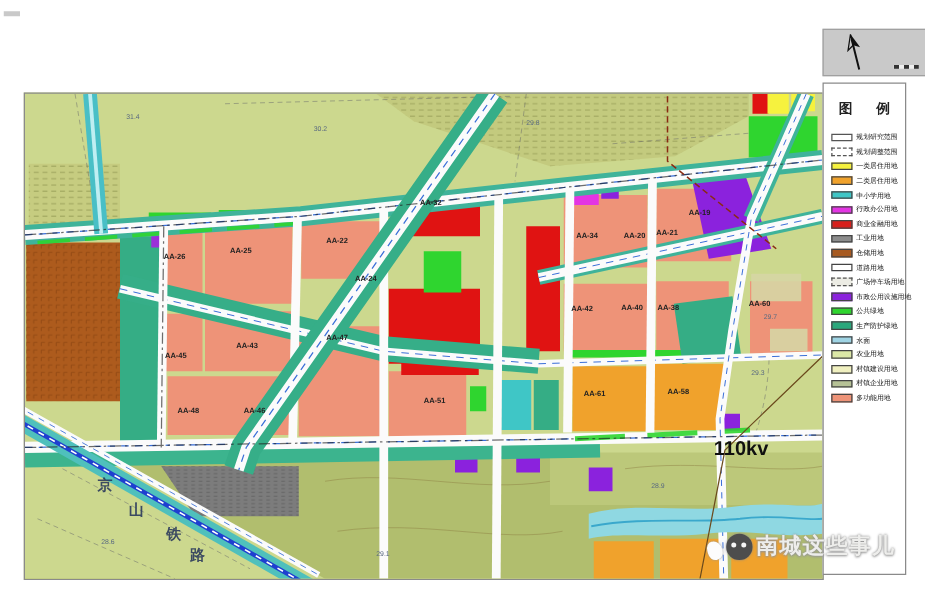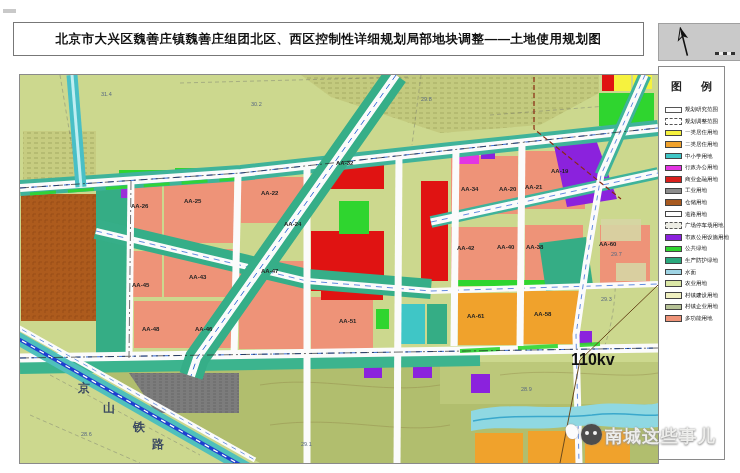--- a/index.html
+++ b/index.html
@@ -24,41 +24,38 @@
   .rail-char{position:absolute;font-size:12px;font-weight:700;color:#23325a;opacity:.85;}
   .power-label{position:absolute;font-size:16px;font-weight:700;color:#101010;}
   .legend{position:absolute;left:658px;top:66px;width:67px;height:394px;background:#fff;
           border:1px solid #8a8a8a;box-sizing:border-box;}
   .legend-title{margin-top:12px;text-align:center;font-size:11px;font-weight:600;color:#222;
                 letter-spacing:8px;padding-left:8px;}
   .legend-items{margin-top:10px;}
   .legend-row{display:flex;align-items:center;height:11.6px;padding-left:6px;}
   .legend-swatch{width:17px;height:6.5px;flex:0 0 17px;margin-right:3px;box-sizing:border-box;}
   .legend-label{font-size:5.5px;color:#111;white-space:nowrap;transform-origin:left center;}
-  .watermark{position:absolute;left:566px;top:424px;display:flex;align-items:flex-start;gap:3px;
+  .watermark{position:absolute;left:566px;top:424px;display:flex;align-items:flex-end;gap:3px;
              z-index:20;}
   .wm-hat{width:12px;height:15px;background:#fcfcfc;border-radius:45% 60% 50% 50%;
           transform:rotate(-14deg);box-shadow:0 0 2px #9a9a9a;}
   .wm-logo{width:21px;height:21px;border-radius:50%;background:#4d4d4d;position:relative;
            box-shadow:0 0 2px #888;}
   .wm-logo i{position:absolute;width:4px;height:4px;border-radius:50%;background:#f5f5f5;top:7px;}
   .wm-logo i.l{left:4px;} .wm-logo i.r{left:12px;}
   .wm-text{font-size:17.5px;font-weight:700;color:#ededeb;letter-spacing:1px;white-space:nowrap;
            text-shadow:0 0 2px #909090,0 1px 2px #9a9a9a;}
 </style>
 </head>
 <body>
 
 <div class="stage">
 
   <div class="corner-mark"></div>
 
-  <div class="title-bar">
-    <span>北京市大兴区魏善庄镇魏善庄组团北区、西区控制性详细规划局部地块调整——土地使用规划图</span>
-  </div>
 
   <div class="north-box">
     <svg width="26" height="32" viewBox="0 0 26 32">
       <g transform="rotate(-14 13 16)">
         <line x1="13" y1="30" x2="13" y2="5" stroke="#111" stroke-width="1.6"></line>
         <polygon points="13,1 8,13 13,10" fill="none" stroke="#111" stroke-width="1"></polygon>
         <polygon points="13,1 13,10 18,13" fill="#111"></polygon>
       </g>
     </svg>
     <div class="scale-bar"></div>

